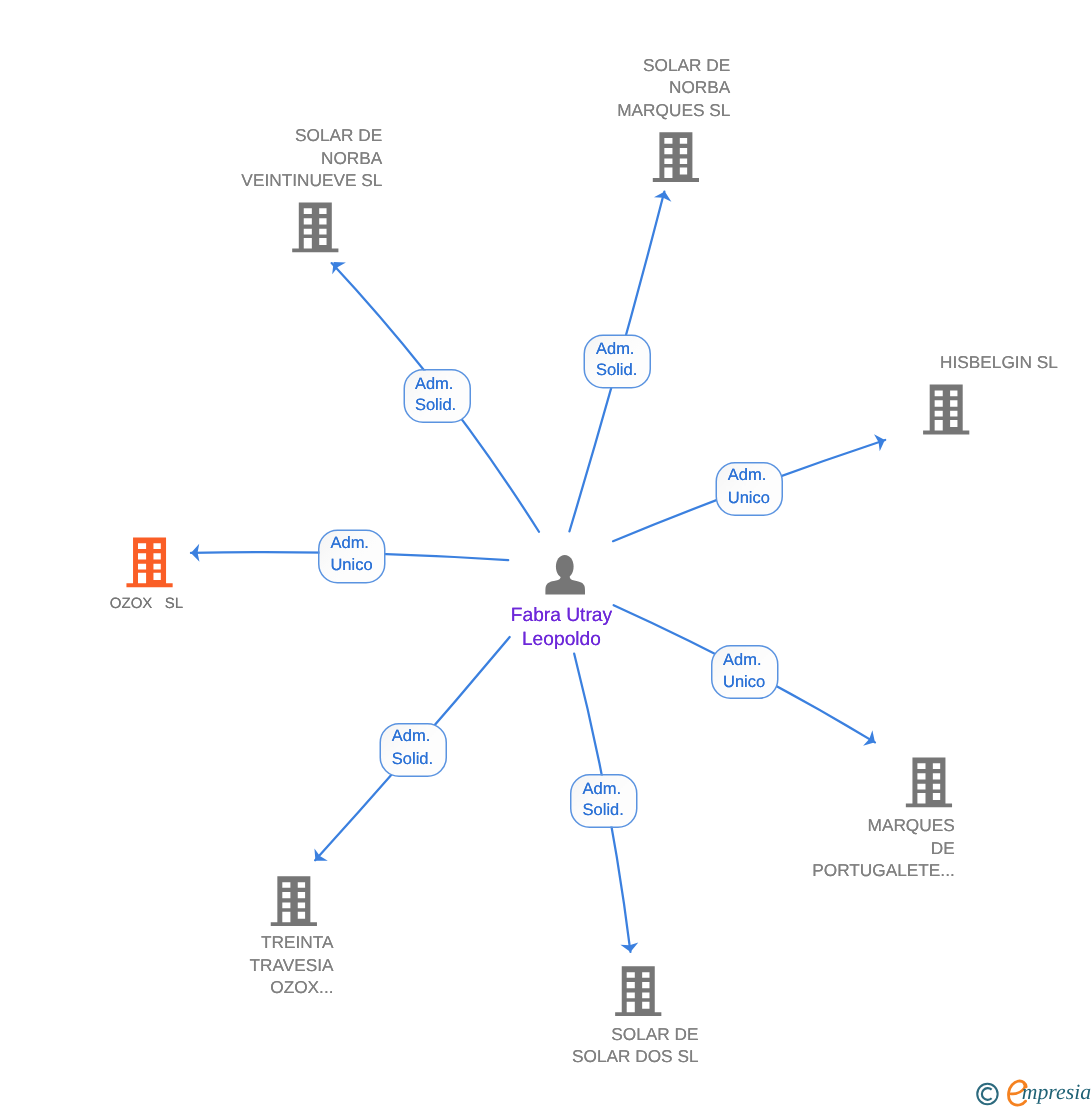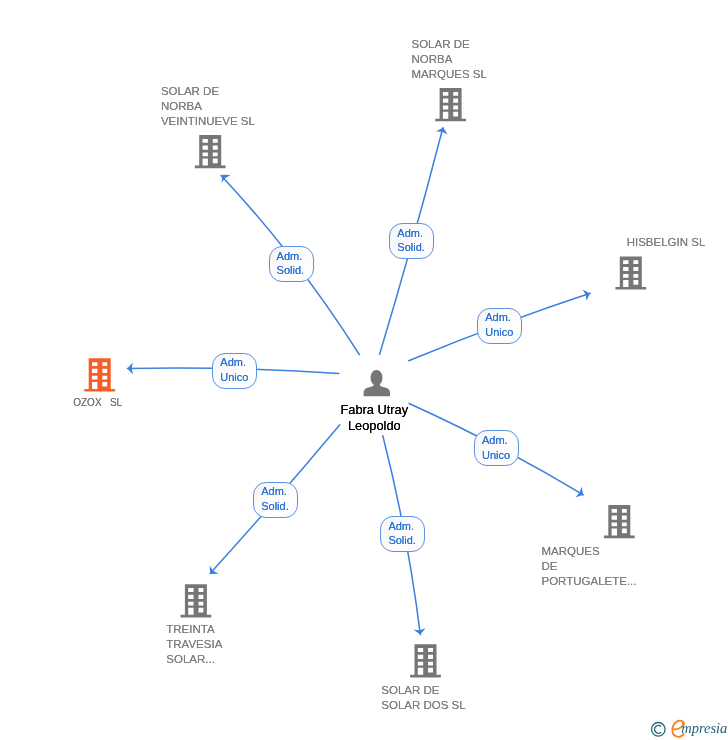--- a/index.html
+++ b/index.html
@@ -2,25 +2,25 @@
 <html><head>
 <meta charset="utf-8">
 <title>Empresia network graph</title>
 <style>
   html,body{margin:0;padding:0;}
   body{width:728px;height:740px;background:#ffffff;
        font-family:"Liberation Sans",sans-serif;overflow:hidden;
        -webkit-font-smoothing:antialiased;}
   #canvas{position:relative;width:728px;height:740px;background:#fff;}
   svg.graph{position:absolute;left:0;top:0;width:728px;height:740px;}
-  .nlabel{position:absolute;text-align:left;color:#808080;font-size:11.5px;
+  .nlabel{position:absolute;text-align:right;color:#808080;font-size:11.5px;
           line-height:14.9px;white-space:pre;transform:translateX(-50%);
           text-shadow:0 0 0.25px currentColor;}
   .nlabel.focus{color:#777777;font-size:10px;}
-  .clabel{position:absolute;text-align:center;color:#000000;font-size:12.8px;
+  .clabel{position:absolute;text-align:center;color:#6d28d9;font-size:12.8px;
           line-height:15.3px;white-space:pre;transform:translateX(-50%);
           text-shadow:0 0 0.25px currentColor;}
   .elabel{position:absolute;width:45.1px;height:36px;color:#2c72d6;font-size:11px;
           line-height:14.8px;background:linear-gradient(135deg,#f4f4f4 0%,#fbfbfb 38%,#fdfdfd 60%,#fdfdfd 100%);
           border:1.4px solid #5a93e0;
           border-radius:13px;box-sizing:border-box;text-align:left;}
   .elabel i{display:block;font-style:normal;padding-left:7px;
           text-shadow:0 0 0.4px currentColor;}
   .elabel i:first-child{padding-top:1.8px;}
   .logo{position:absolute;white-space:nowrap;}
@@ -74,21 +74,21 @@
 <div class="nlabel" style="left:207.9px;top:84.1px"><span>SOLAR DE</span><br><span>NORBA</span><br><span>VEINTINUEVE SL</span></div>
 
 <div class="nlabel" style="left:449.2px;top:37.3px"><span>SOLAR DE</span><br><span>NORBA</span><br><span>MARQUES SL</span></div>
 
 <div class="nlabel" style="left:666px;top:234.5px"><span>HISBELGIN SL</span></div>
 
 <div class="nlabel focus" style="left:97.7px;top:396.2px"><span>OZOX   SL</span></div>
 
 <div class="nlabel" style="left:589px;top:543.8px"><span>MARQUES</span><br><span>DE</span><br><span>PORTUGALETE...</span></div>
 
-<div class="nlabel" style="left:194.3px;top:622.4px"><span>TREINTA</span><br><span>TRAVESIA</span><br><span>SOLAR...</span></div>
+<div class="nlabel" style="left:194.3px;top:622.4px"><span>TREINTA</span><br><span>TRAVESIA</span><br><span>OZOX...</span></div>
 
 <div class="nlabel" style="left:423.5px;top:683.2px"><span>SOLAR DE</span><br><span>SOLAR DOS SL</span></div>
 
 <div class="clabel" style="left:374.3px;top:402.4px"><span>Fabra Utray</span><br><span>Leopoldo</span></div>
 
 <div class="elabel" style="left:268.6px;top:245.9px">
       <i>Adm.</i>
       <i>Solid.</i>
     </div>
 <div class="elabel" style="left:389.3px;top:222.8px">

